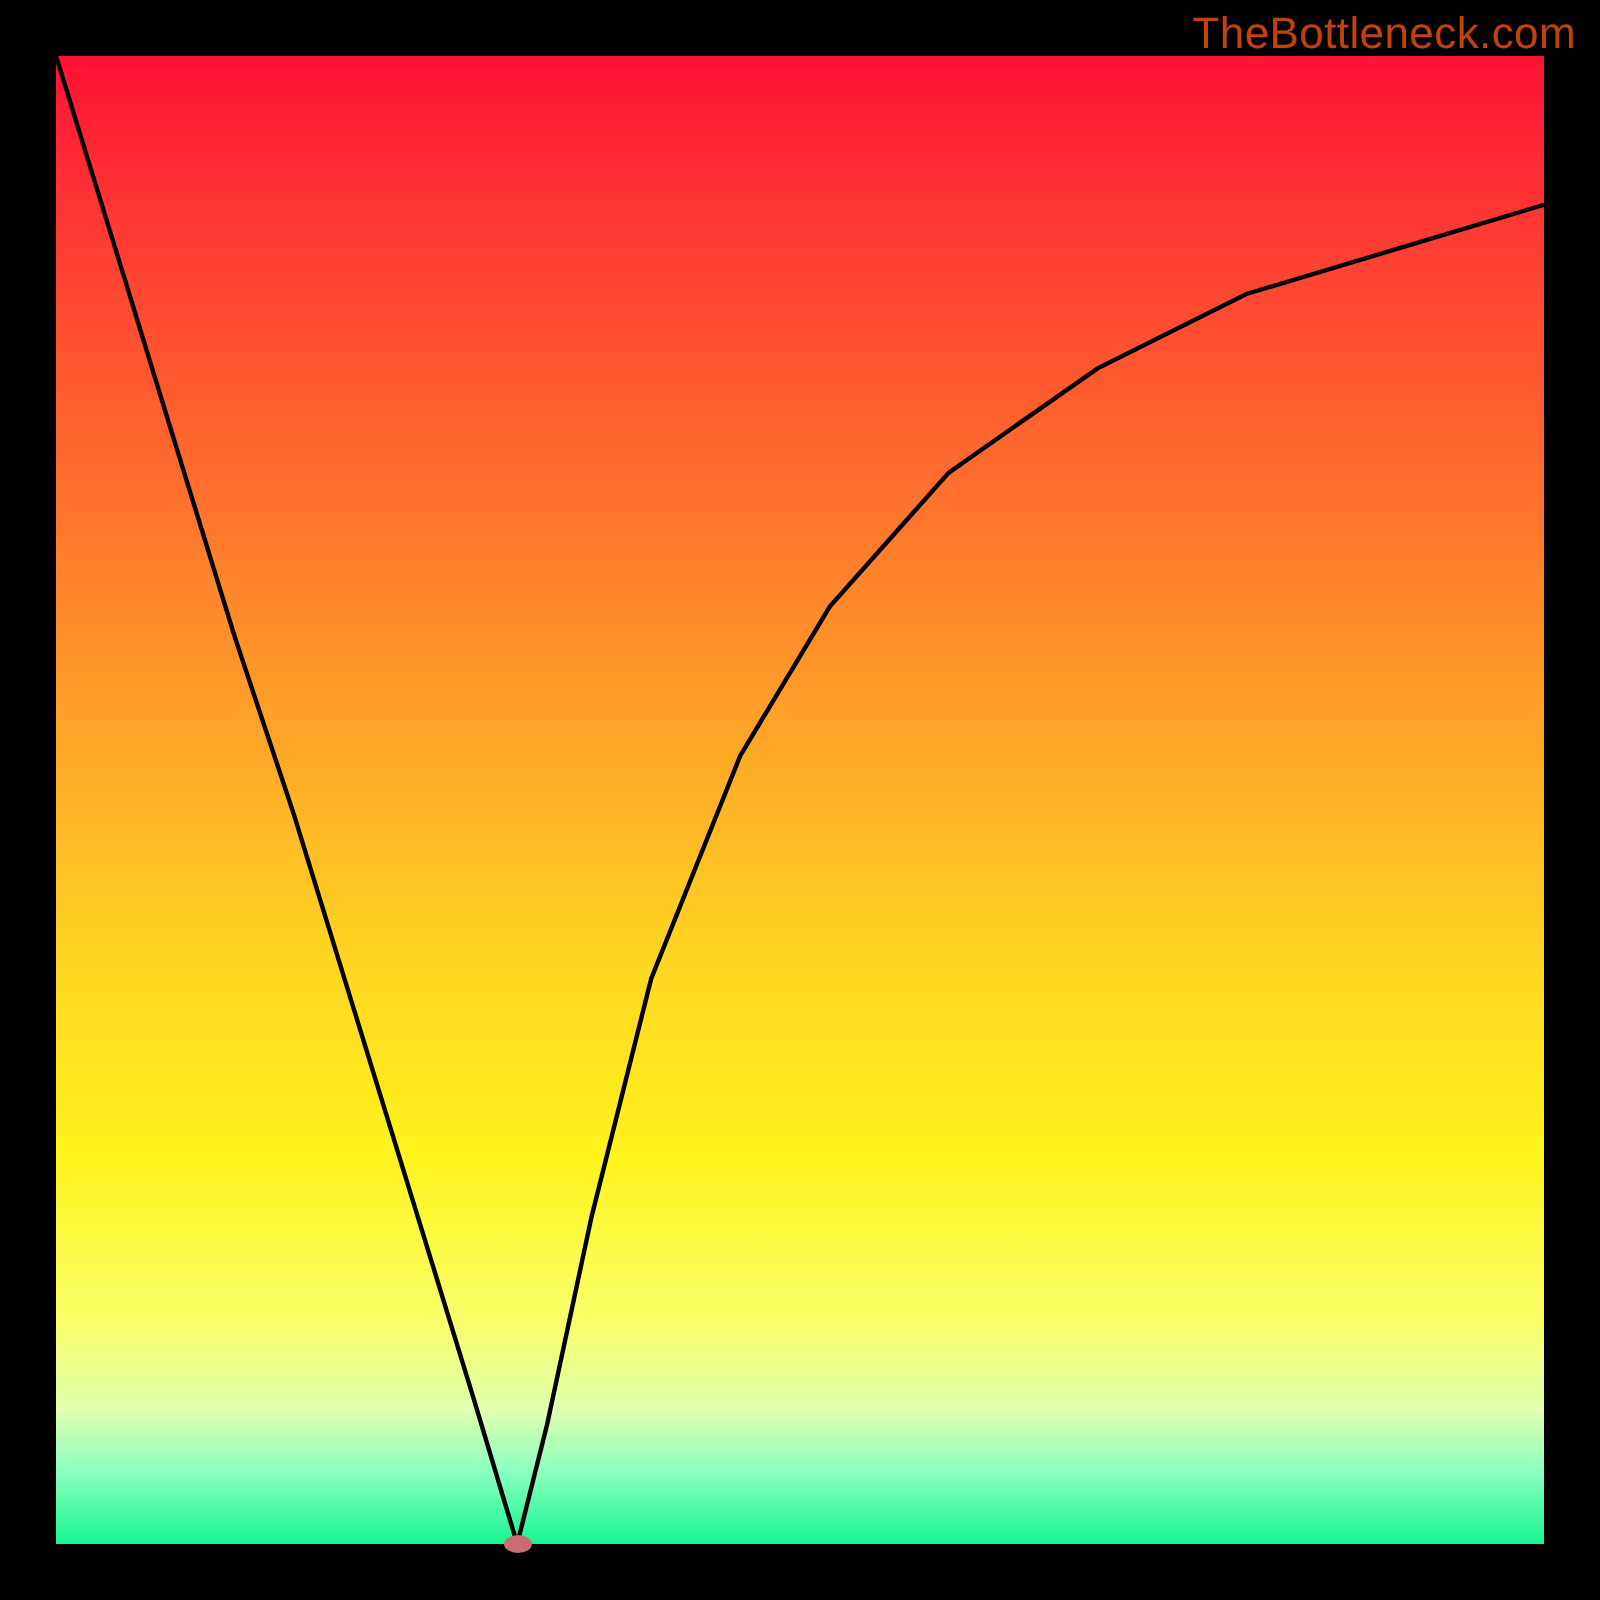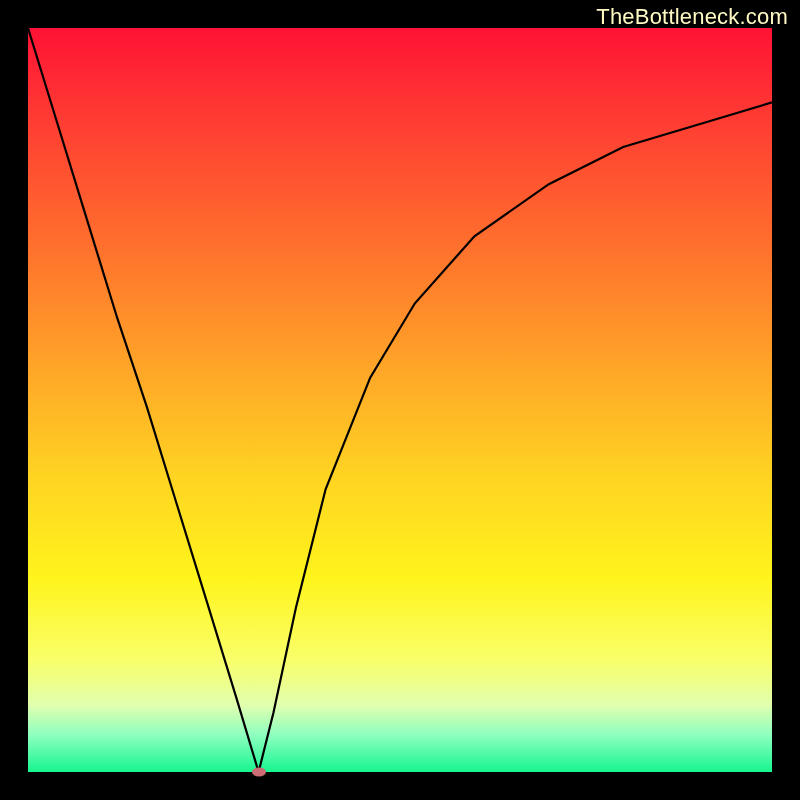--- a/index.html
+++ b/index.html
@@ -29,21 +29,21 @@
       #17f58f 100%
     );
   }
   .watermark {
     position: absolute;
     top: 4px;
     right: 12px;
     font-family: Arial, Helvetica, sans-serif;
     font-size: 22px;
     font-weight: 500;
-    color: #fef9c3;
+    color: #c2410c;
     letter-spacing: 0.2px;
   }
   .curve-svg {
     position: absolute;
     left: 0; top: 0;
     width: 100%; height: 100%;
   }
   .curve-path {
     fill: none;
     stroke: #000;

